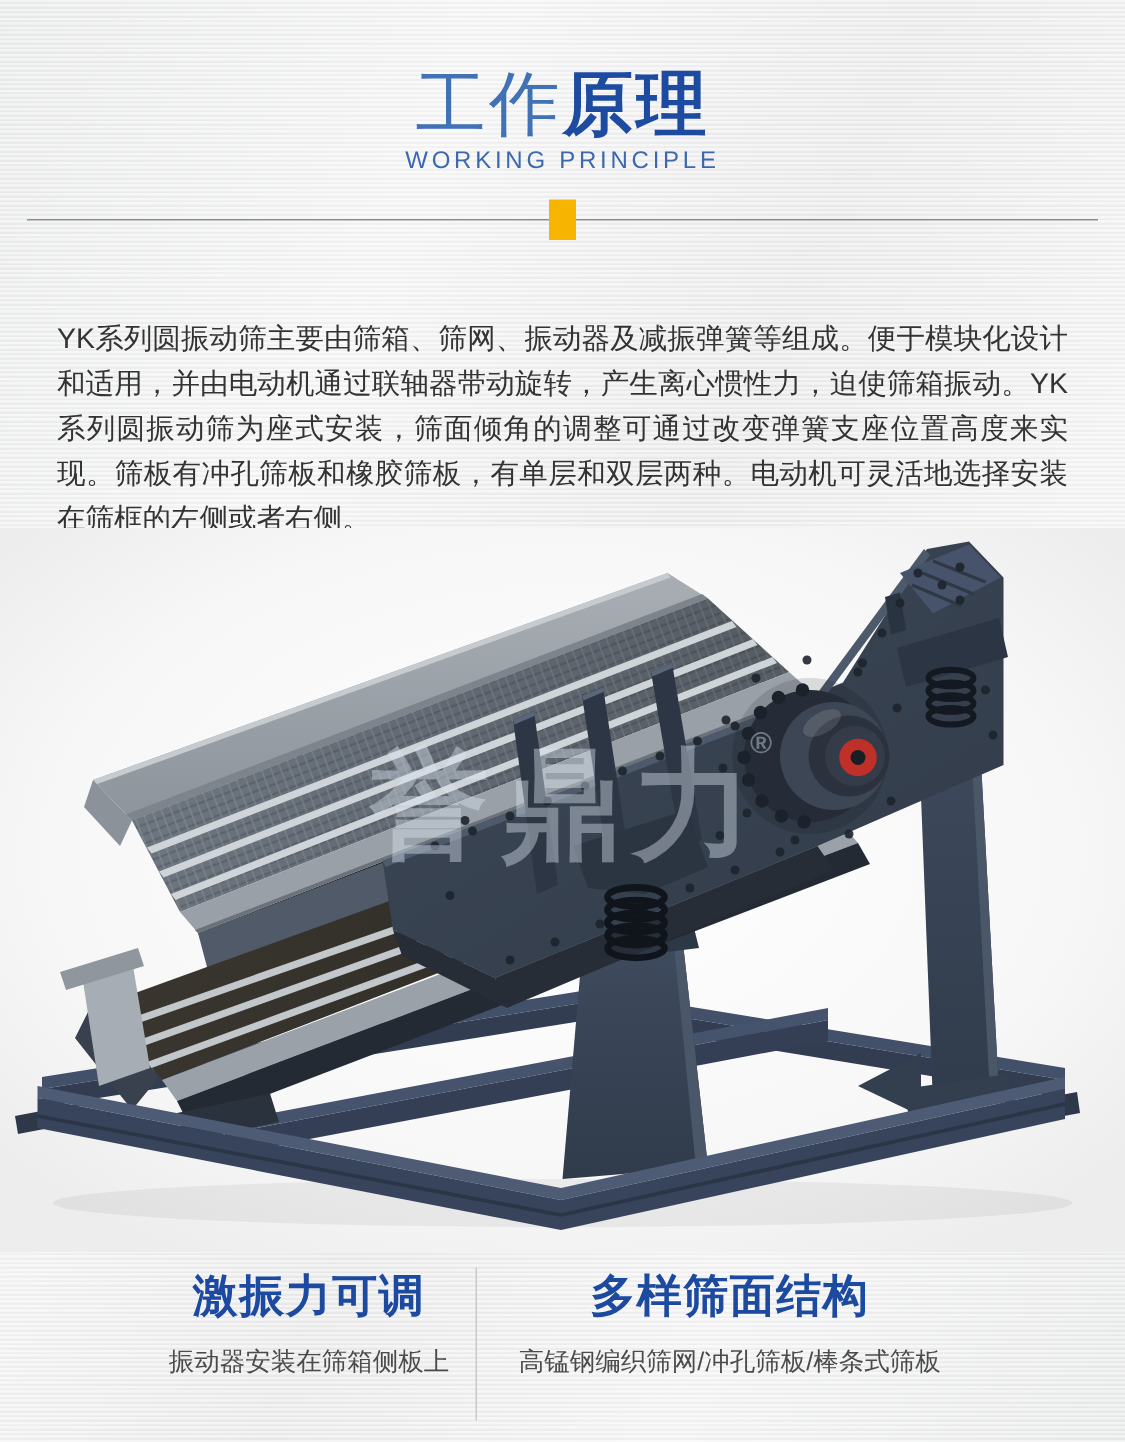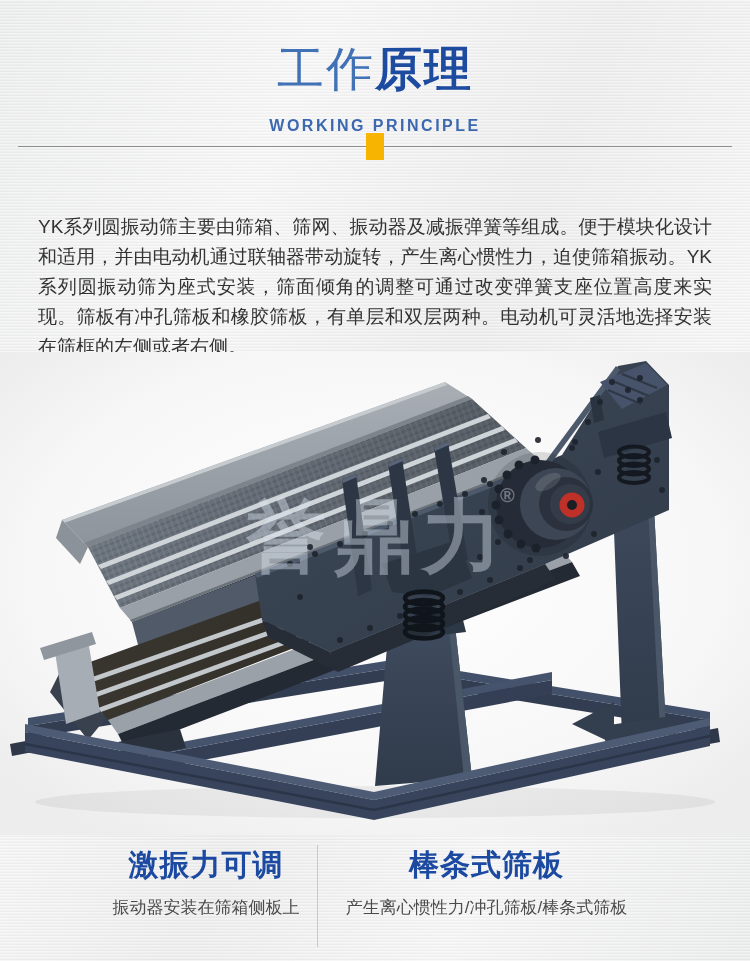--- a/index.html
+++ b/index.html
@@ -7,21 +7,21 @@
     width:750px;height:961px;position:relative;overflow:hidden;
     font-family:"Liberation Sans","DejaVu Sans",sans-serif;
     background:
       repeating-linear-gradient(180deg, rgba(255,255,255,.35) 0 1px, rgba(120,120,125,.05) 2px 3px),
       linear-gradient(115deg,#eceded 0%, #f7f7f8 28%, #ededee 52%, #f6f6f7 74%, #ebecec 100%);
   }
   .hdr{position:absolute;top:42px;left:0;right:0;text-align:center;}
   .cn-title{font-size:47px;line-height:54px;letter-spacing:2px;}
   .cn-title .t-light{color:#4272b6;font-weight:400;}
   .cn-title .t-bold{color:#1c4ba0;font-weight:800;}
-  .en-sub{margin-top:21px;font-size:16px;letter-spacing:2.5px;color:#3b68af;font-weight:700;}
+  .en-sub{margin-top:3px;font-size:16px;letter-spacing:2.5px;color:#3b68af;font-weight:400;}
   .divider{position:absolute;top:133px;left:0;right:0;height:27px;}
   .divider .line{position:absolute;top:13px;left:18px;right:18px;height:1px;background:#8e8e8e;}
   .divider .sq{position:absolute;top:0;left:50%;margin-left:-9px;width:18px;height:27px;background:#f7b400;}
   .intro{position:absolute;top:193px;left:38px;width:674px;
     font-size:19px;line-height:30px;color:#333;text-align:justify;font-weight:400;}
   .figure{position:absolute;top:352px;left:0;width:750px;height:483px;}
   .features{position:absolute;top:845px;left:0;right:0;display:flex;align-items:stretch;padding-left:95px;}
   .feat-col{text-align:center;}
   .feat-col.c1{width:222px;}
   .feat-col.c2{width:337px;}
@@ -268,16 +268,16 @@
 </svg>
 </div>
 
 <div class="features">
   <div class="feat-col c1">
     <div class="feat-title">激振力可调</div>
     <div class="feat-sub">振动器安装在筛箱侧板上</div>
   </div>
   <div class="vdiv"></div>
   <div class="feat-col c2">
-    <div class="feat-title">棒条式筛板</div>
-    <div class="feat-sub">产生离心惯性力/冲孔筛板/棒条式筛板</div>
+    <div class="feat-title">多样筛面结构</div>
+    <div class="feat-sub">高锰钢编织筛网/冲孔筛板/棒条式筛板</div>
   </div>
 </div>
 
 </body></html>

